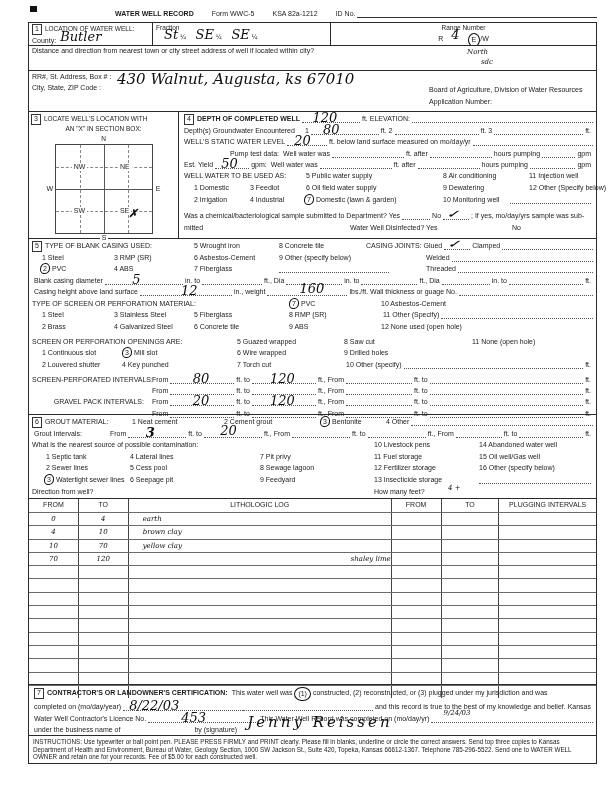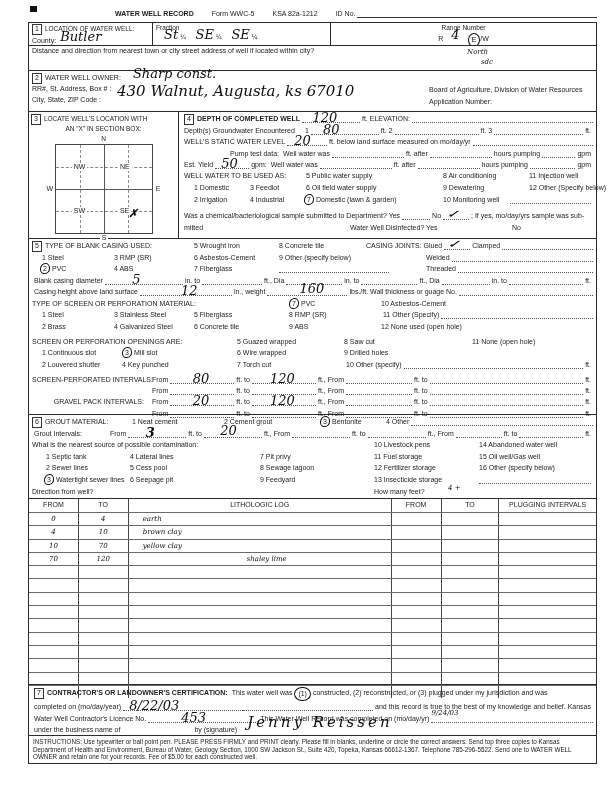--- a/index.html
+++ b/index.html
@@ -91,24 +91,20 @@
         </div>
       </div>
 
       <div class="sec" style="height:25px;padding:1px 3px;">
         <div class="f7" style="line-height:8.5px;">Distance and direction from nearest town or city street address of well if located within city?</div>
         <span class="hand h11 ps" style="left:438px;top:1px;">North</span>
         <span class="hand h11 ps" style="left:452px;top:11px;">sdc</span>
       </div>
 
       <div class="sec" style="height:41px;padding:1px 3px;">
-        <div class="fl">
-          <span class="f7"><span class="sn">2</span><span>WATER WELL OWNER:</span></span>
-          <span class="hand h13" style="margin:-4px 0 0 12px;">Sharp const.</span>
-        </div>
         <div class="f7" style="line-height:10px;">RR#, St. Address, Box # :</div>
         <div class="fl">
           <span class="f7">City, State, ZIP Code :</span>
           <span class="hand h15" style="margin:-8px 0 0 16px;">430 Walnut, Augusta, ks 67010</span>
         </div>
         <div class="ps f65" style="left:400px;top:13px;width:160px;white-space:normal;">
           <div>Board of Agriculture, Division of Water Resources</div>
           <div>Application Number:</div>
         </div>
       </div>
@@ -497,21 +493,21 @@
           <span class="lc c1 hand h13">10</span>
           <span class="lc c2 hand h13">70</span>
           <span class="lc c3 hand h13" style="text-align:left;padding-left:14px;">yellow clay</span>
           <span class="lc c4"></span>
             <span class="lc c5"></span>
             <span class="lc c6"></span>
         </div>
         <div class="lrow">
           <span class="lc c1 hand h13">70</span>
           <span class="lc c2 hand h13">120</span>
-          <span class="lc c3 hand h13" style="text-align:center;padding-left:14px;">shaley lime</span>
+          <span class="lc c3 hand h13" style="text-align:right;padding-left:14px;">shaley lime</span>
           <span class="lc c4"></span>
             <span class="lc c5"></span>
             <span class="lc c6"></span>
         </div>
         <div class="lrow">
             <span class="lc c1"></span>
             <span class="lc c2"></span>
             <span class="lc c3"></span>
             <span class="lc c4"></span>
             <span class="lc c5"></span>
@@ -606,21 +602,21 @@
           <span class="grow"></span>
           <span class="sp">and this record is true to the best of my knowledge and belief. Kansas</span>
         </div>
         <div class="fl">
           <span class="sp">Water Well Contractor's Licence No.</span>
           <span class="bk" style="width:110px;">
               <span class="hand h13" style="left:30%;">453</span>
             </span>
           <span class="sp">This Water Well Record was completed on (mo/day/yr)</span>
           <span class="grow">
-              <span class="hand h13 ps" style="left:0;top:-5px;">9/24/03</span>
+              <span class="hand h13 ps" style="left:12px;top:-5px;">9/24/03</span>
             </span>
         </div>
         <div class="fl">
           <span class="sp">under the business name of</span>
           <span class="sp" style="margin-left:70px;">by (signature)</span>
           <span class="hand h15" style="margin:-7px 0 0 8px;letter-spacing:3px;">Jenny Reissen</span>
         </div>
       </div>
 
       <div class="instr">INSTRUCTIONS: Use typewriter or ball point pen. PLEASE PRESS FIRMLY and PRINT clearly. Please fill in blanks, underline or circle the correct answers. Send top three copies to Kansas Department of Health and Environment, Bureau of Water, Geology Section, 1000 SW Jackson St., Suite 420, Topeka, Kansas 66612-1367. Telephone 785-296-5522. Send one to WATER WELL OWNER and retain one for your records. Fee of $5.00 for each constructed well.</div>

